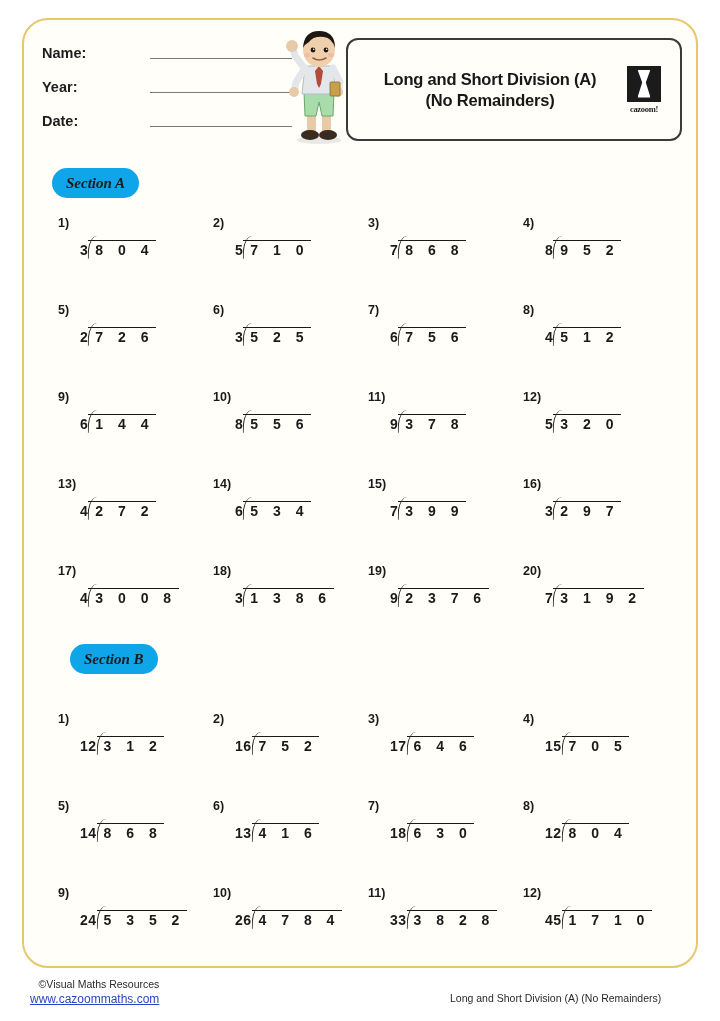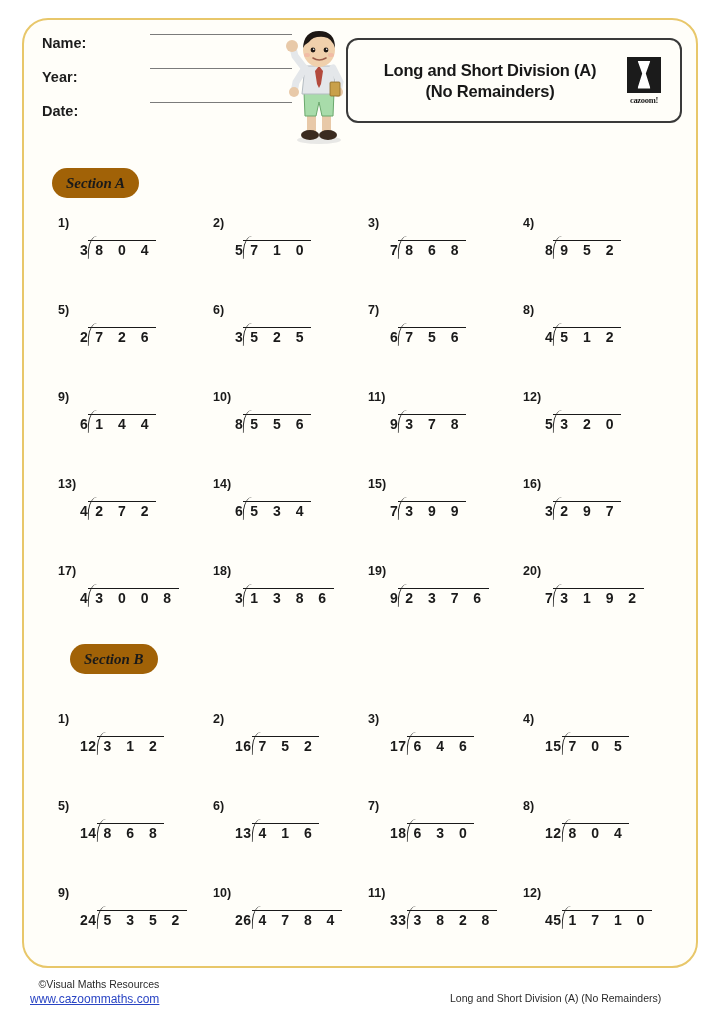--- a/index.html
+++ b/index.html
@@ -42,21 +42,21 @@
   }
 
   .name-block {
     position: absolute;
     left: 18px;
     top: 14px;
     width: 250px;
   }
   .name-row {
     display: flex;
-    align-items: flex-start;
+    align-items: flex-end;
     height: 28px;
     margin-bottom: 6px;
     gap: 44px;
   }
   .name-label {
     font-size: 14.5px;
     font-weight: bold;
     color: #1d1d1d;
     width: 58px;
     flex: none;
@@ -78,21 +78,21 @@
     width: 78px;
     height: 120px;
   }
 
   
   .title-box {
     position: absolute;
     left: 322px;
     top: 18px;
     width: 336px;
-    height: 85px;
+    height: 103px;
     border: 2px solid #3a3a3a;
     border-radius: 12px;
     background: #fffef9;
     display: flex;
     align-items: center;
     padding: 0 10px 0 14px;
   }
   .title-text {
     flex: 1;
     text-align: center;
@@ -132,21 +132,21 @@
     letter-spacing: -0.3px;
     margin-top: 2px;
     font-family: "Liberation Serif", serif;
     text-align: center;
   }
 
   
   .section-banner {
     position: absolute;
     height: 30px;
-    background: #a16207;
+    background: #0ea5e9;
     border-radius: 15px;
     display: flex;
     align-items: center;
     padding: 0 14px;
     font-family: "Liberation Serif", serif;
     font-weight: bold;
     font-style: italic;
     font-size: 15px;
     color: #1a1a1a;
   }

